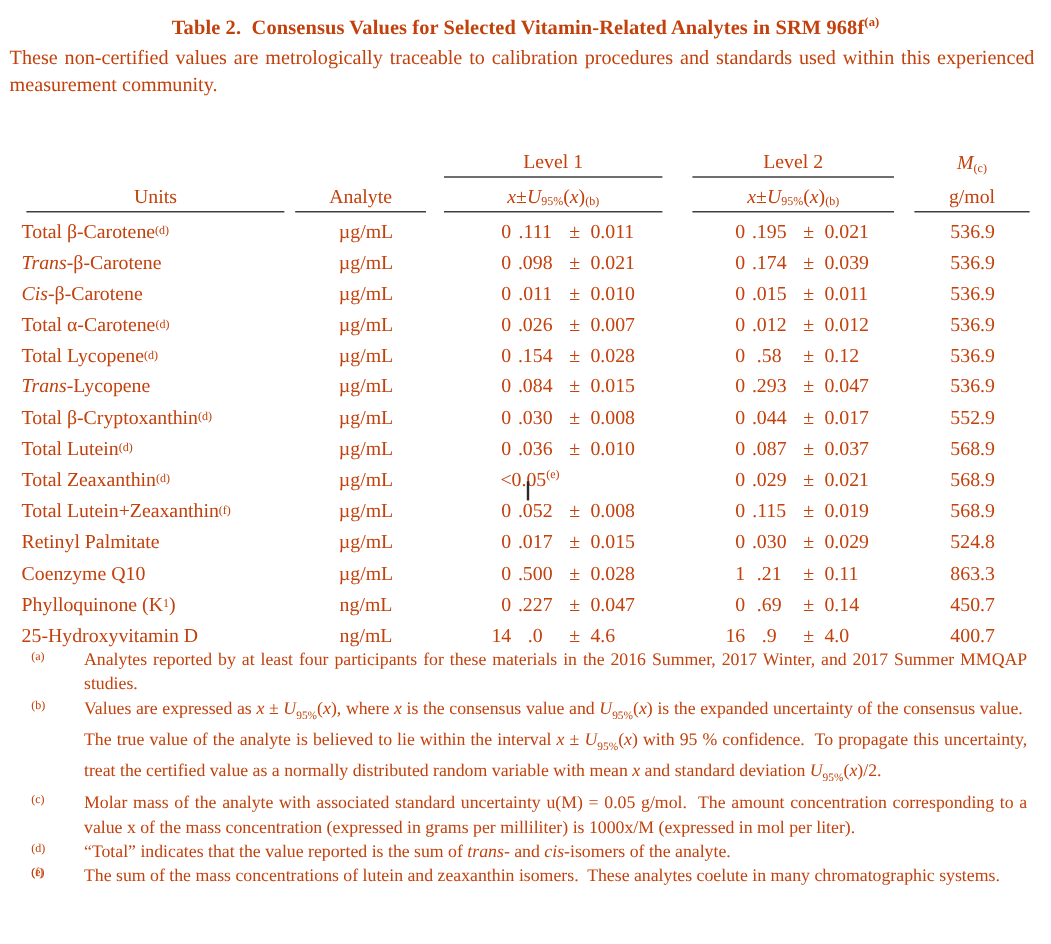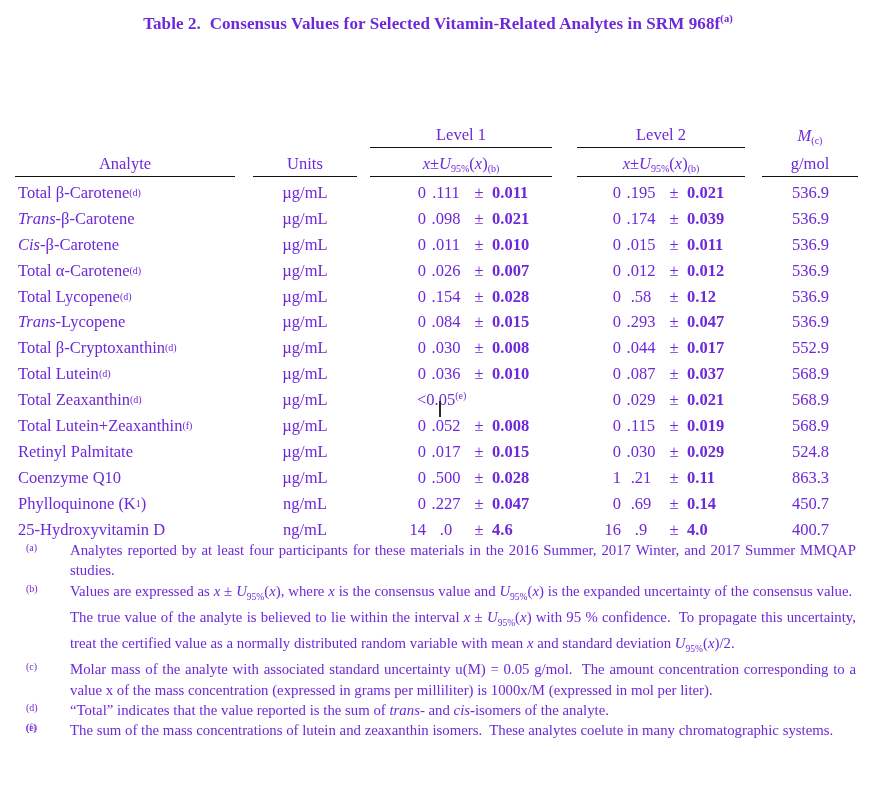--- a/index.html
+++ b/index.html
@@ -1,20 +1,20 @@
 <!DOCTYPE html>
 <html><head>
 <meta charset="utf-8">
 <style>
   html,body{margin:0;padding:0;background:#ffffff;}
   .page{
     position:relative;
     width:876px;height:787px;
     background:#ffffff;
-    color:#6d28d9;
+    color:#c2410c;
     font-family:"Liberation Serif","DejaVu Serif",serif;
     overflow:hidden;
   }
   
   .title{
     padding-top:13px;
     text-align:center;
     font-weight:bold;
     font-size:17px;
     letter-spacing:.1px;
@@ -47,40 +47,41 @@
   .row{height:25.9px;align-items:center;font-size:16.5px;}
   .row>div{display:flex;align-items:center;height:100%;}
   .analyte{padding-left:4px;}
   .analyte sup{font-size:10px;line-height:0;}
   .analyte sub{font-size:10px;line-height:0;}
   .units{justify-content:center;}
   .meas{padding-left:35px;}
   .vi{display:inline-block;width:26px;text-align:right;}
   .vf{display:inline-block;width:40px;text-align:center;}
   .pm{display:inline-block;width:26px;text-align:center;}
-  .unc{display:inline-block;width:50px;text-align:left;font-weight:bold;}
+  .unc{display:inline-block;width:50px;text-align:left;}
   .special{display:inline-block;padding-left:17px;}
   .special sup{font-size:10px;line-height:0;}
   .mcell{justify-content:center;}
   .caret{position:absolute;width:1.5px;background:#2a2a2a;}
   
   .fns{position:absolute;left:0;top:540px;width:866px;}
   .fn{position:relative;padding-left:70px;padding-right:10px;
       font-size:14.8px;line-height:20.3px;text-align:justify;box-sizing:border-box;}
   .fn .mk{position:absolute;left:26px;top:-2px;font-size:10px;}
   .fn i{font-style:italic;}
   .fn sub{font-size:9.5px;}
 </style>
 </head>
 <body>
 
 <div class="page">
 
   <div class="title">Table 2.&nbsp; Consensus Values for Selected Vitamin-Related Analytes in SRM 968f<sup>(a)</sup></div>
 
+  <div class="intro">These non-certified values are metrologically traceable to calibration procedures and standards used within this experienced measurement community.</div>
 
   <div class="tbl">
 
     <div class="grid hdA">
       <div></div>
       <div></div>
       <div>
           <div class="hd ruled c3i">Level 1</div>
         </div>
       <div>
@@ -89,24 +90,24 @@
       <div>
           <div class="hd c5i">
             <i>M</i>
             <sup>(c)</sup>
           </div>
         </div>
     </div>
 
     <div class="grid hdB">
       <div>
+          <div class="hd ruled c2i">Units</div>
+        </div>
+      <div>
           <div class="hd ruled c1i">Analyte</div>
-        </div>
-      <div>
-          <div class="hd ruled c2i">Units</div>
         </div>
       <div>
           <div class="hd ruled c3i"><i>x</i> ± <i>U</i><sub>95%</sub>(<i>x</i>)<sup>(b)</sup></div>
         </div>
       <div>
           <div class="hd ruled c4i"><i>x</i> ± <i>U</i><sub>95%</sub>(<i>x</i>)<sup>(b)</sup></div>
         </div>
       <div>
           <div class="hd ruled c5i">g/mol</div>
         </div>

